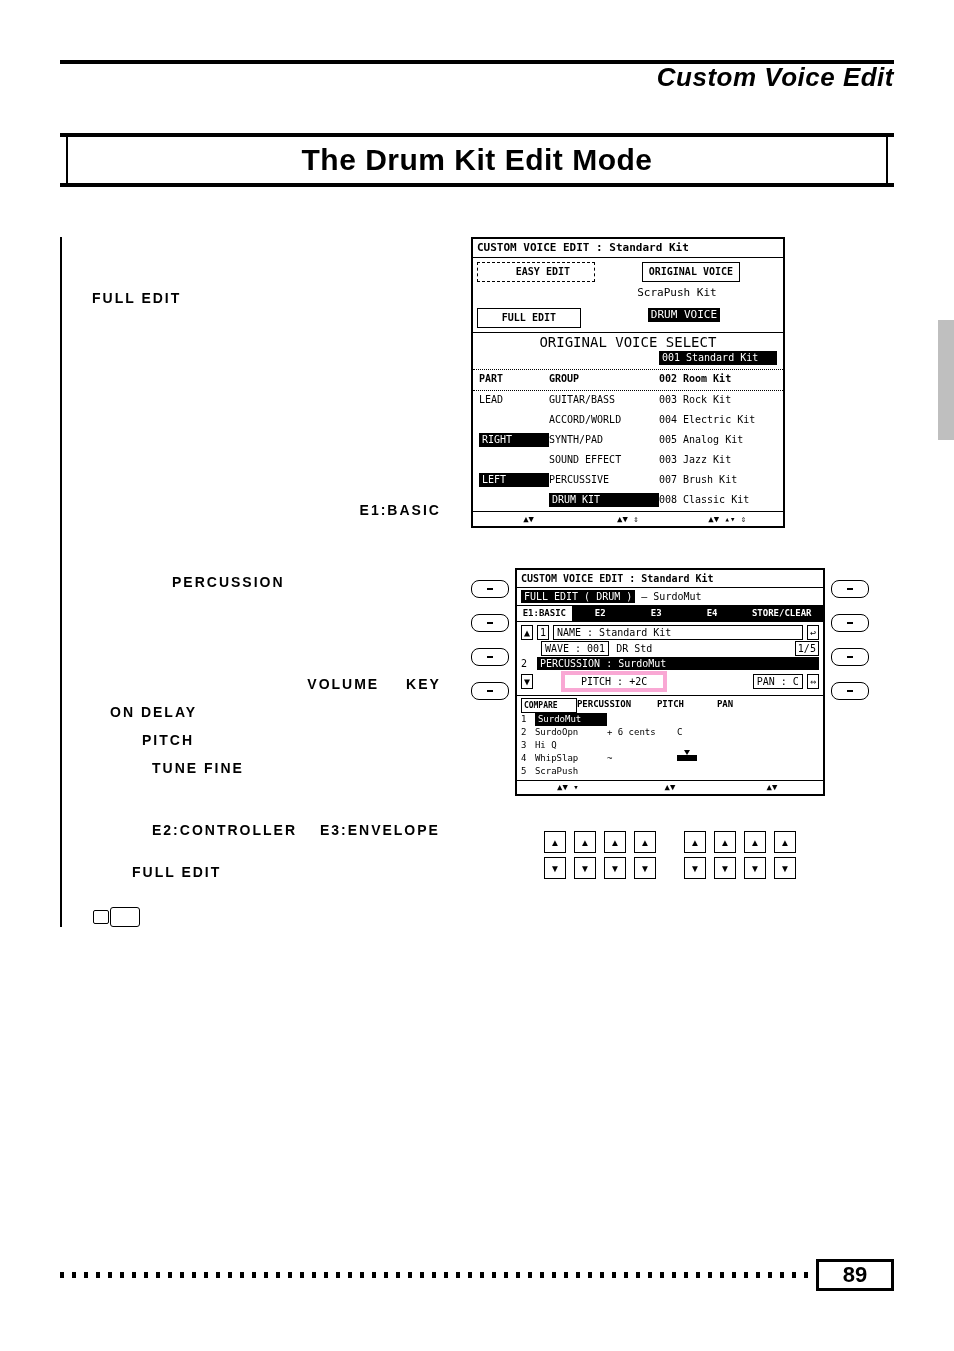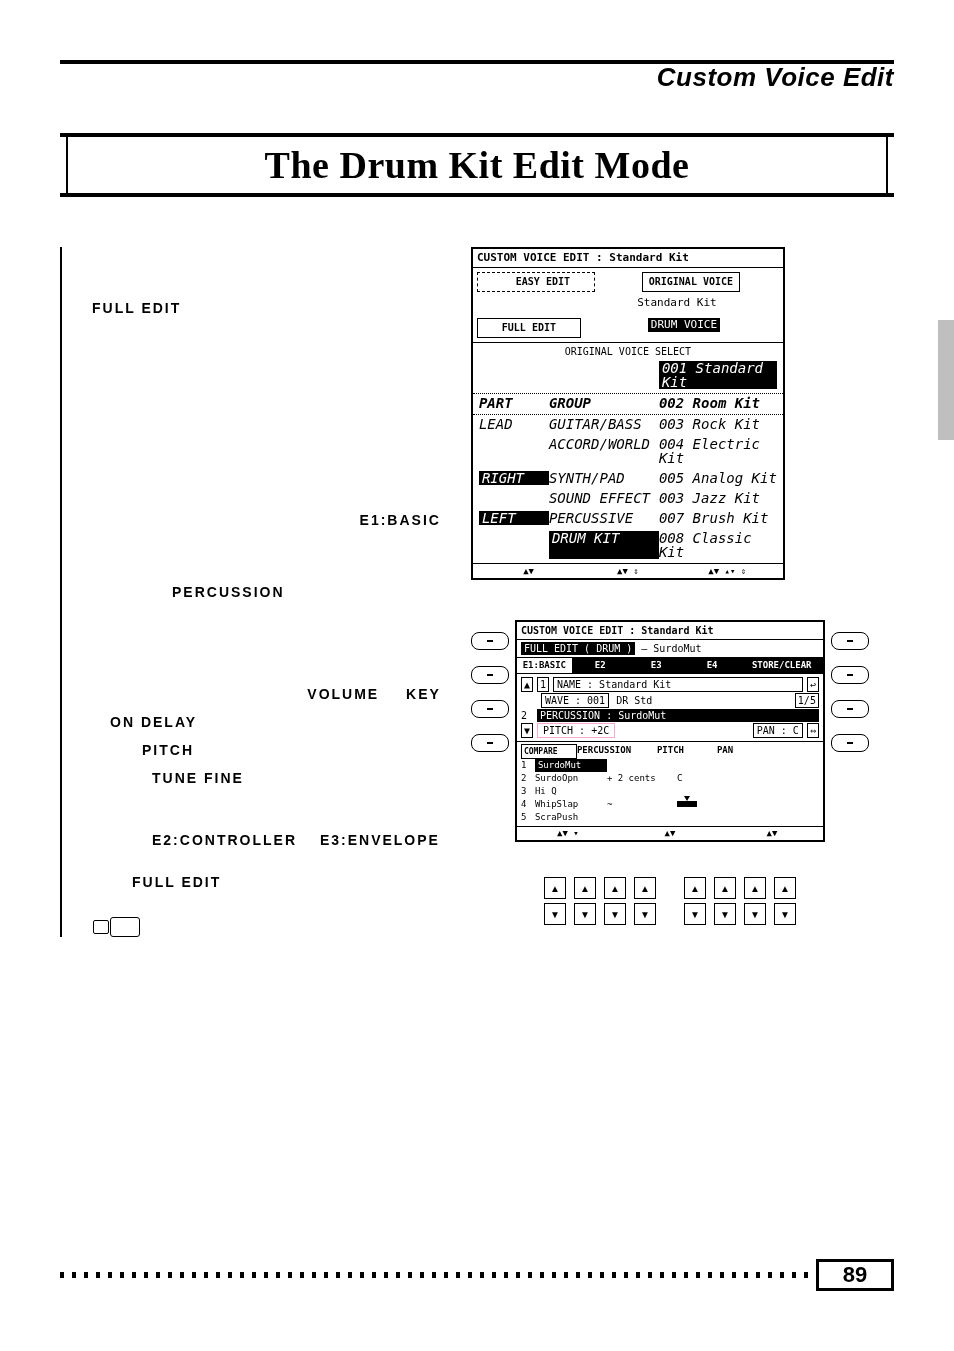--- a/index.html
+++ b/index.html
@@ -58,23 +58,23 @@
     content: "";
     position: absolute;
     top: -4px;
     bottom: -4px;
     width: 2px;
     background: #000;
   }
   .main-title-wrap::before { left: 6px; }
   .main-title-wrap::after { right: 6px; }
   .main-title {
-    font-family: Liberation Serif, serif;
+    font-family: Liberation Sans, sans-serif;
     font-weight: 800;
-    font-size: 38px;
+    font-size: 30px;
     letter-spacing: 0.5px;
   }
   .content-grid {
     display: flex;
     margin-top: 50px;
     border-left: 2px solid #000;
     padding-left: 30px;
   }
   .text-col {
     flex: 0 0 46%;
@@ -160,30 +160,29 @@
   }
   .inv {
     background: #000;
     color: #fff;
     padding: 0 3px;
     display: inline-block;
   }
   .ovs-head {
     text-align: center;
     border-top: 1px solid #000;
-    font-size: 10px;
+    font-size: 14px;
     padding-top: 2px;
   }
   .list3col {
     display: grid;
     grid-template-columns: 70px 110px auto;
-    font-size: 14px;
+    font-size: 10px;
     padding: 2px 6px 4px 6px;
     row-gap: 2px;
-    font-style: italic;
   }
   .footbar {
     border-top: 1px solid #000;
     display: grid;
     grid-template-columns: 1fr 1fr 1fr;
     padding: 0 6px;
     font-size: 9px;
     text-align: center;
   }
 
@@ -401,21 +400,21 @@
       <div class="lcd lcd1">
         <div class="titlebar">CUSTOM VOICE EDIT : Standard Kit</div>
         <div class="row">
           <div class="btn btn-light" style="flex:0 0 90px;padding-left:20px;">EASY EDIT</div>
           <div class="val">
             <div class="btn" style="display:inline-block;">ORIGINAL VOICE</div>
           </div>
         </div>
         <div class="row" style="padding-top:0;">
           <div style="flex:0 0 90px;"></div>
-          <div class="val">Standard Kit</div>
+          <div class="val">ScraPush Kit</div>
         </div>
         <div class="row">
           <div class="btn" style="flex:0 0 90px;">FULL EDIT</div>
           <div class="val">
             <span class="inv">DRUM VOICE</span>
           </div>
         </div>
         <div class="ovs-head">ORIGINAL VOICE SELECT</div>
         <div class="list3col" style="border-bottom:1px dotted #000;">
           <span></span>
@@ -499,21 +498,21 @@
               <span style="flex:0 0 auto; border:1px solid #000; padding:0 3px;">WAVE : 001</span>
               <span style="flex:1; padding:0 3px;">DR Std</span>
               <span style="border:1px solid #000; padding:0 2px;">1/5</span>
             </div>
             <div class="param-line">
               <span style="width:12px;">2</span>
               <span class="inv" style="flex:1; padding:0 3px;">PERCUSSION : SurdoMut</span>
             </div>
             <div class="param-line">
               <span style="border:1px solid #000; padding:0 2px;">▼</span>
-              <span style="flex:0 0 auto; border:1px solid #f9a8d4; padding:0 5px;">
+              <span style="flex:0 0 auto; border:4px solid #f9a8d4; padding:0 16px;margin-left:24px;">
                 <span>PITCH :</span>
                 <span>+2C</span>
               </span>
               <span style="flex:0 0 auto; border:1px solid #000; padding:0 3px; margin-left:auto;">
                 <span>PAN :</span>
                 <span>C</span>
               </span>
               <span style="border:1px solid #000; padding:0 2px;">⇔</span>
             </div>
           </div>
@@ -527,21 +526,21 @@
             <div id="lcd2-rows">
                 <div class="table-row">
                   <span>1</span>
                   <span class="inv">SurdoMut</span>
                   <span></span>
                   <span></span>
                 </div>
                 <div class="table-row">
                   <span>2</span>
                   <span>SurdoOpn</span>
-                  <span>+ 2 cents</span>
+                  <span>+ 6 cents</span>
                   <span>C</span>
                 </div>
                 <div class="table-row">
                   <span>3</span>
                   <span>Hi Q</span>
                   <span></span>
                   <span></span>
                 </div>
                 <div class="table-row">
                   <span>4</span>

